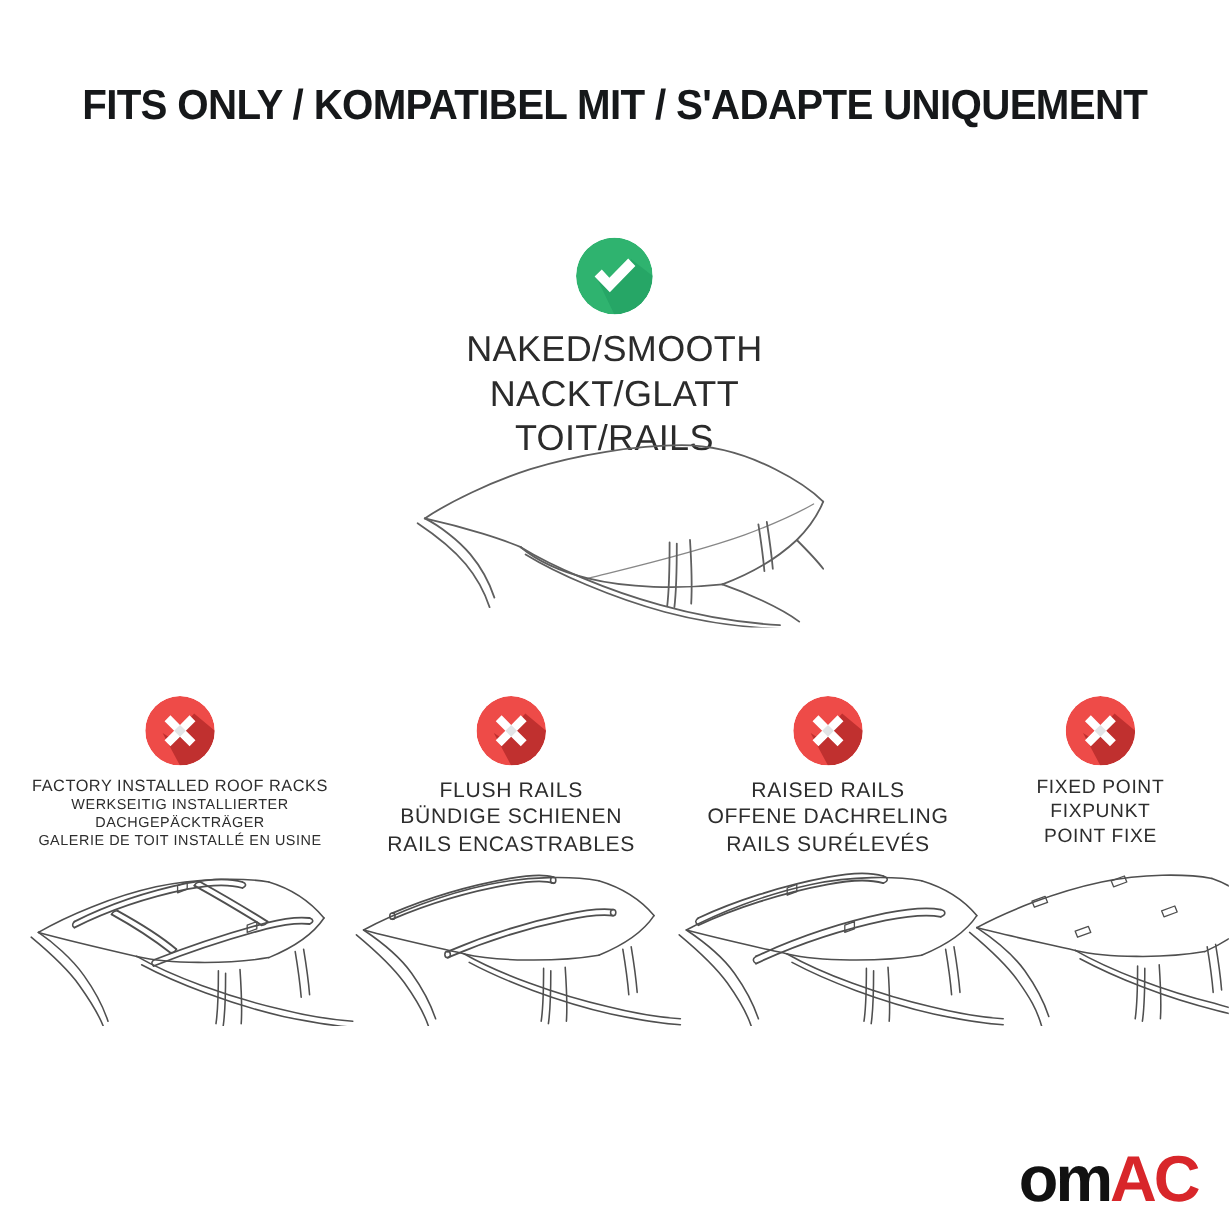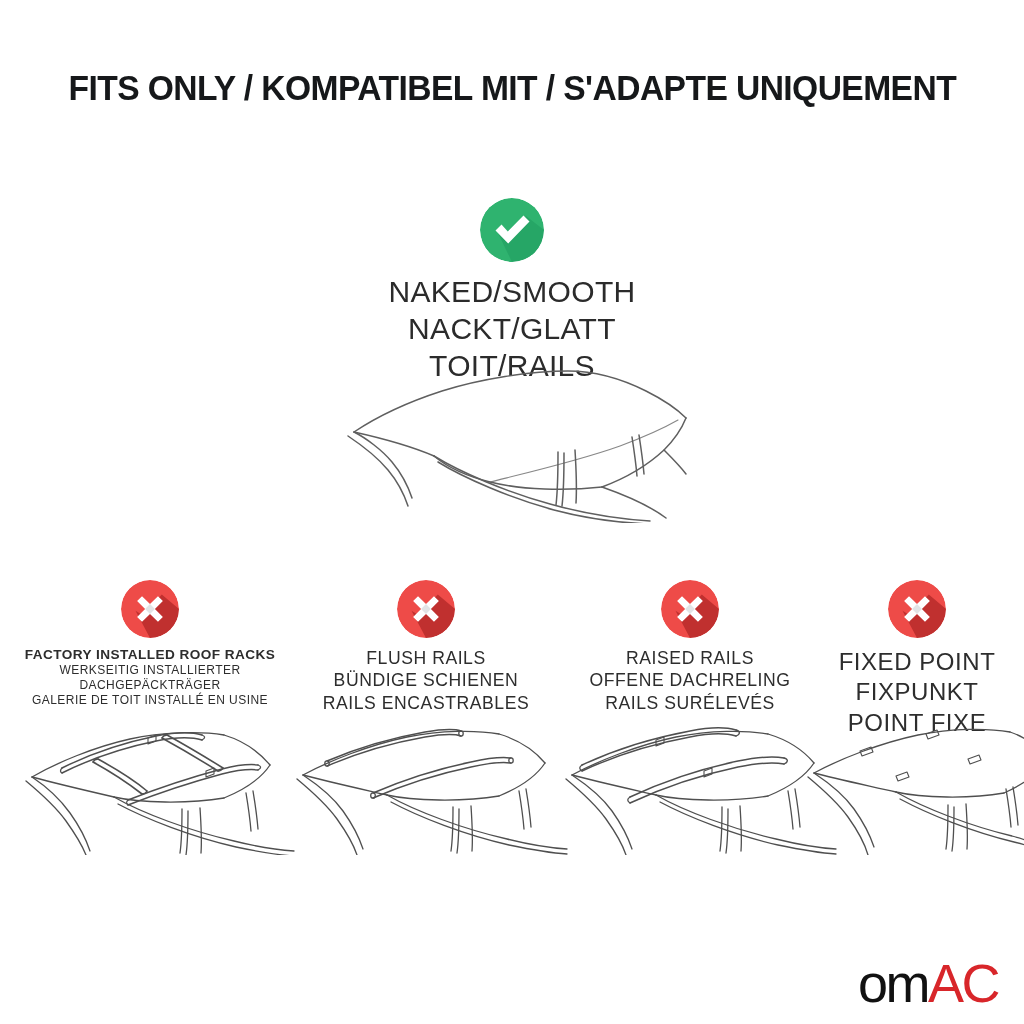--- a/index.html
+++ b/index.html
@@ -92,45 +92,45 @@
     letter-spacing: 0.55px;
   }
 
   #item-factory   { top: 580px; left: 0px;   width: 300px; }
   #item-flush     { top: 580px; left: 288px; width: 276px; }
   #item-raised    { top: 580px; left: 552px; width: 276px; }
   #item-fixed     { top: 580px; left: 810px; width: 214px; }
 
   #item-factory .labels { margin-top: 8px; }
   #item-factory .labels .ln { font-size: 12px; letter-spacing: 0.45px; line-height: 1.26; }
-  #item-factory .labels .ln:first-child { font-size: 13.6px; font-weight: bold; }
+  #item-factory .labels .ln:first-child { font-size: 13.6px; }
 
   #item-flush  .labels .ln { font-size: 17.6px; line-height: 1.27; }
   #item-raised .labels .ln { font-size: 17.6px; line-height: 1.27; }
-  #item-fixed  .labels .ln { font-size: 24px; line-height: 1.27; }
+  #item-fixed  .labels .ln { font-size: 16px; line-height: 1.27; }
 
   
   .car {
     position: absolute;
     height: 150px;
   }
   #car-factory { top: 705px; left: 10px;  width: 285px; }
   #car-flush   { top: 705px; left: 285px; width: 285px; }
   #car-raised  { top: 705px; left: 552px; width: 285px; }
   #car-fixed   { top: 705px; left: 800px; width: 240px; }
 
   .car svg, .hero-car svg { display: block; width: 100%; height: 100%; }
 
   
   .logo {
     position: absolute;
     right: 26px;
     bottom: 14px;
     font-family: "Liberation Sans", sans-serif;
-    font-weight: normal;
+    font-weight: bold;
     font-size: 54px;
     letter-spacing: -2.5px;
     line-height: 1;
   }
   .logo .om { color: #111111; }
   .logo .ac { color: #d8262a; }
 </style>
 </head>
 <body>
 

